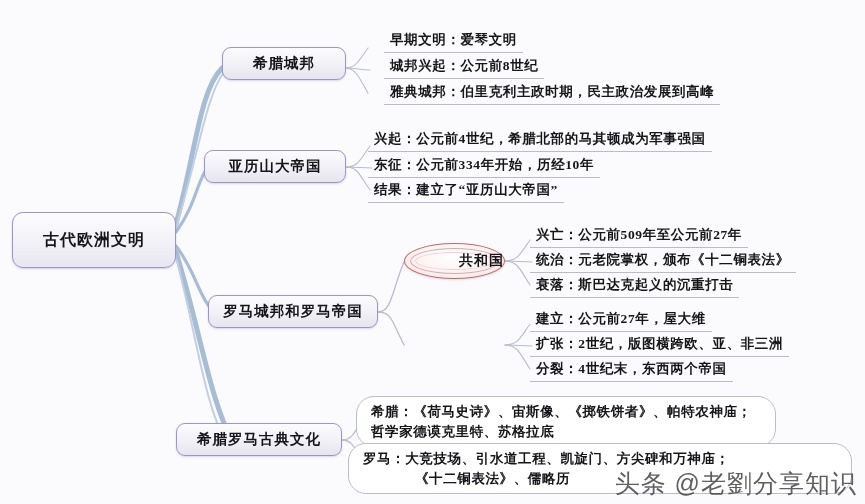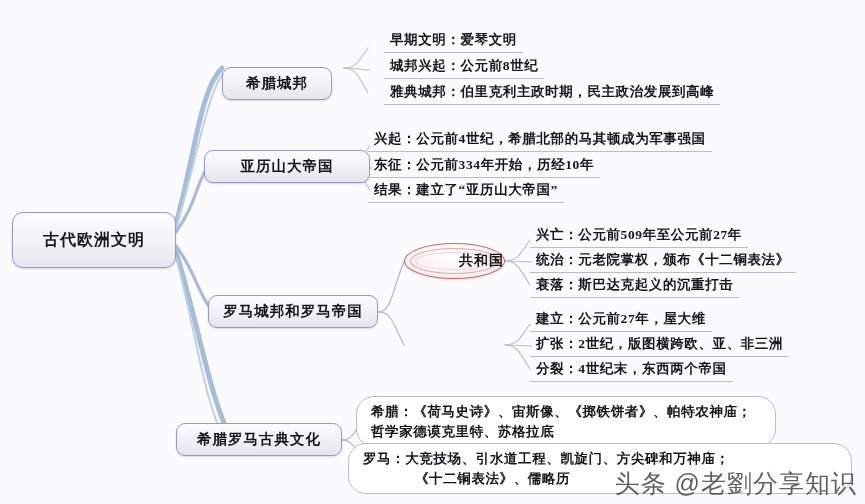--- a/index.html
+++ b/index.html
@@ -164,29 +164,29 @@
         <path d="M342,440 C354,440 356,428 366,414" stroke-width="1.3"></path>
         <path d="M342,440 C354,440 356,452 366,466" stroke-width="1.3"></path>
       </g>
     </g>
   </svg>
 
   <div class="node root" style="left:12px; top:212px; width:164px; height:56px;">
     <span>古代欧洲文明</span>
   </div>
 
-  <div class="node branch" style="left:222px; top:67px; width:110px; height:33px;">
+  <div class="node branch" style="left:222px; top:47px; width:124px; height:33px;">
     <span>希腊城邦</span>
   </div>
 
   <div class="leaf" style="left:384px; top:31px;"><span>早期文明：爱琴文明</span></div>
   <div class="leaf" style="left:384px; top:57px;"><span>城邦兴起：公元前8世纪</span></div>
   <div class="leaf" style="left:384px; top:83px;"><span>雅典城邦：伯里克利主政时期，民主政治发展到高峰</span></div>
 
-  <div class="node branch" style="left:204px; top:150px; width:166px; height:33px;">
+  <div class="node branch" style="left:204px; top:150px; width:142px; height:33px;">
     <span>亚历山大帝国</span>
   </div>
 
   <div class="leaf" style="left:368px; top:130px;"><span>兴起：公元前4世纪，希腊北部的马其顿成为军事强国</span></div>
   <div class="leaf" style="left:368px; top:156px;"><span>东征：公元前334年开始，历经10年</span></div>
   <div class="leaf" style="left:368px; top:181px;"><span>结果：建立了“亚历山大帝国”</span></div>
 
   <div class="node branch" style="left:208px; top:295px; width:170px; height:33px;">
     <span>罗马城邦和罗马帝国</span>
   </div>

